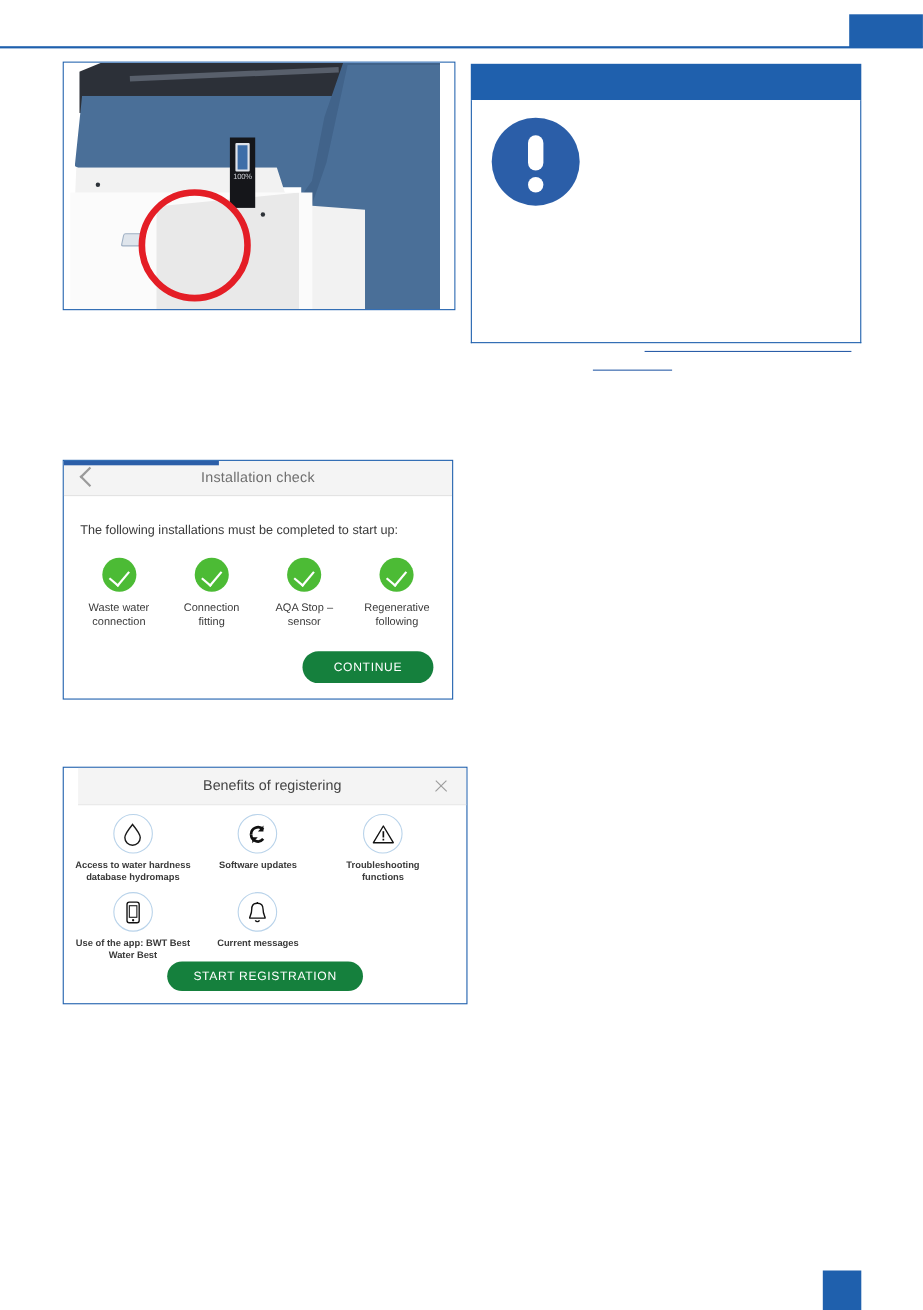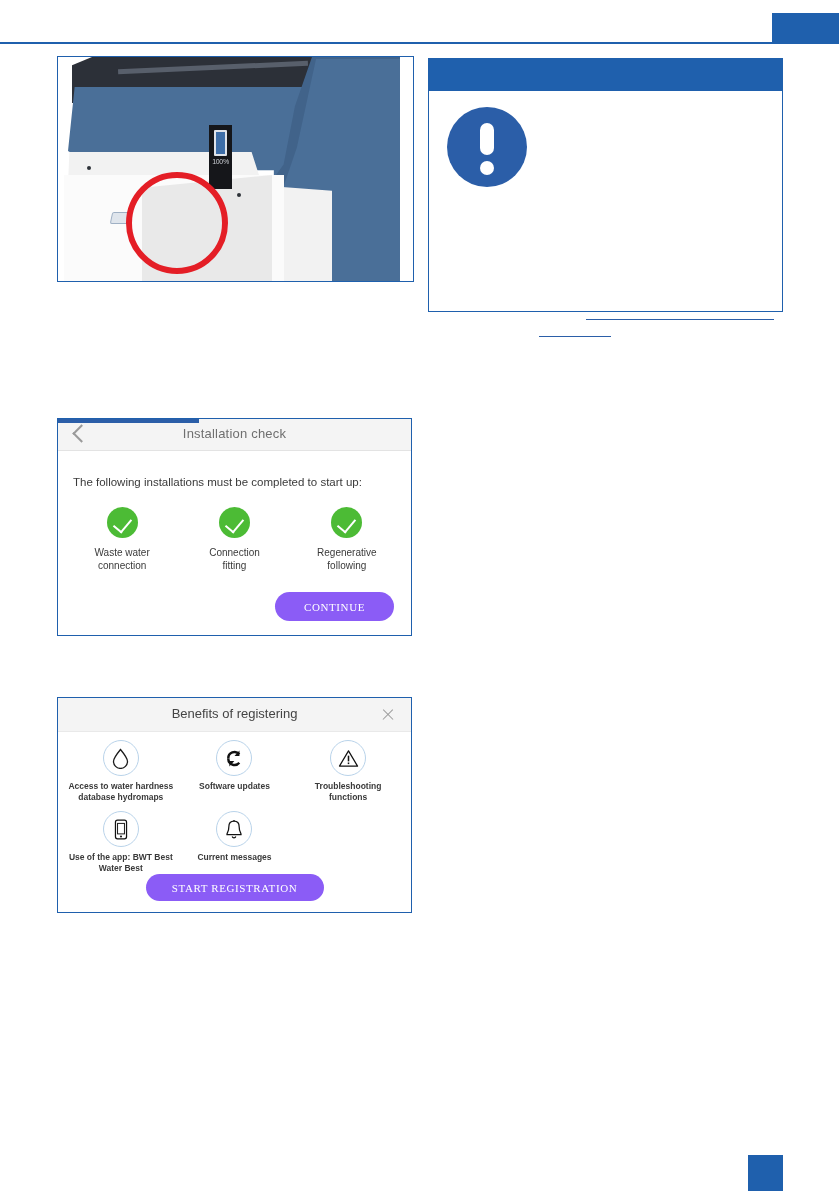--- a/index.html
+++ b/index.html
@@ -164,29 +164,29 @@
     width:31px;height:31px;border-radius:50%;background:#4cbb35;
     margin:0 auto 9px;position:relative;
   }
   .inst-circle::after{
     content:"";position:absolute;left:10px;top:8px;
     width:9px;height:15px;border-right:2px solid #ffffff;
     border-bottom:2px solid #ffffff;transform:rotate(40deg);
   }
   .inst-label{font-size:10px;color:#3a3a3a;line-height:1.25;}
   .btn-pill{
-    border:none;border-radius:22px;background:#8b5cf6;color:#ffffff;
-    font-family:Liberation Serif, serif;letter-spacing:.6px;cursor:pointer;
+    border:none;border-radius:22px;background:#15803d;color:#ffffff;
+    font-family:Liberation Sans, sans-serif;letter-spacing:.6px;cursor:pointer;
   }
   #continue-btn{
     position:absolute;right:17px;bottom:14px;width:119px;height:29px;font-size:11px;
   }
 
   
-  #benefits-screen{left:57px;top:661px;width:353px;height:214px;}
+  #benefits-screen{left:57px;top:661px;width:353px;height:214px;padding-left:13px;}
   .ben-topbar{
     position:relative;height:33px;background:#f4f4f4;border-bottom:1px solid #e9e9e9;
   }
   .ben-title{
     position:absolute;left:0;right:0;top:8px;text-align:center;
     font-size:13px;color:#444444;
   }
   .close-x{
     position:absolute;right:16px;top:10px;width:14px;height:14px;cursor:pointer;
   }
@@ -279,20 +279,27 @@
     <div class="inst-item">
       <div class="inst-circle"></div>
       <div class="inst-label">
         <div>Connection</div>
         <div>fitting</div>
       </div>
     </div>
     <div class="inst-item">
       <div class="inst-circle"></div>
       <div class="inst-label">
+        <div>AQA Stop –</div>
+        <div>sensor</div>
+      </div>
+    </div>
+    <div class="inst-item">
+      <div class="inst-circle"></div>
+      <div class="inst-label">
         <div>Regenerative</div>
         <div>following</div>
       </div>
     </div>
   </div>
 
   <button class="btn-pill" id="continue-btn">CONTINUE</button>
 </div>
 
 <div class="screen" id="benefits-screen">

